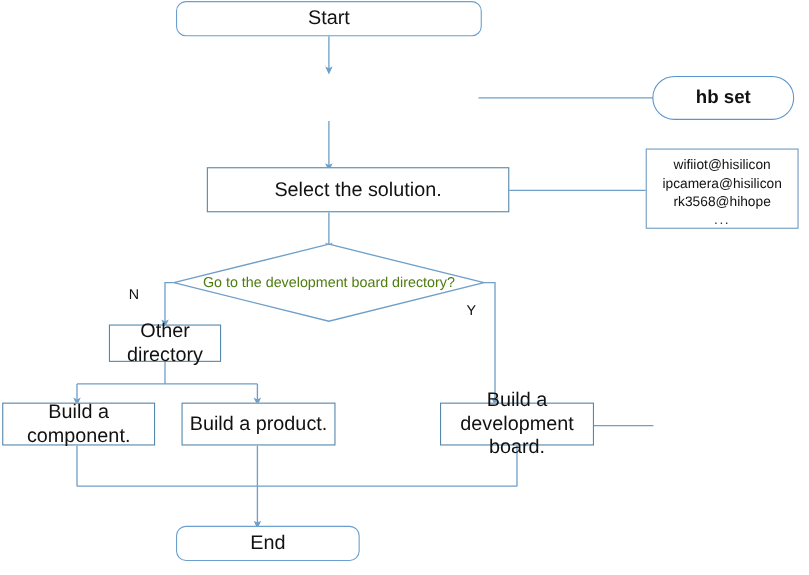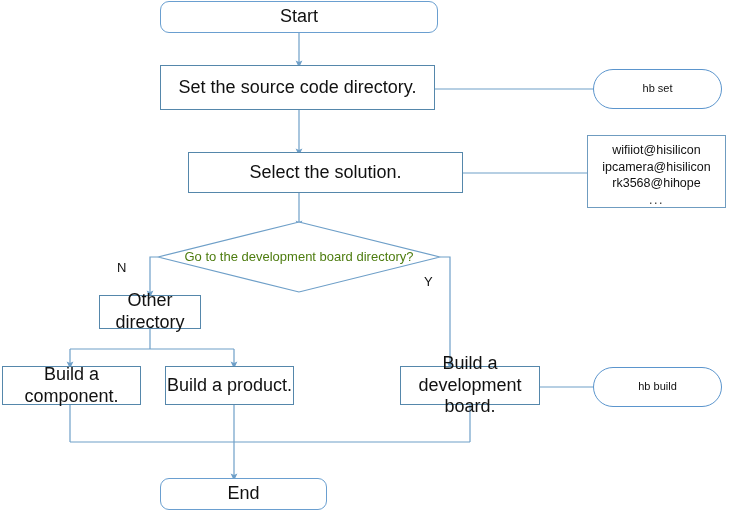--- a/index.html
+++ b/index.html
@@ -45,22 +45,22 @@
   }
 
   
   .terminator {
     border: 1.3px solid #6a9fd0;
     border-radius: 9px;
   }
   .capsule {
     border: 1.3px solid #5b95cd;
     border-radius: 22px;
-    font-weight: normal;
-    font-size: 11px;
+    font-weight: bold;
+    font-size: 17px;
   }
 
   
   .process {
     border: 1.2px solid #5587ab;
   }
 
   
   .note {
     border: 1.1px solid #6f9cc0;
@@ -142,23 +142,20 @@
     <path class="wire-line" d="M70,442 L470,442"></path>
     <path class="wire-line" d="M234,405 L234,442"></path>
 
     <path class="wire-line" marker-end="url(#arr)" d="M234,442 L234,477"></path>
   </svg>
 
   <div class="node terminator" style="left:160px; top:1px; width:278px; height:32px;">
     <span>Start</span>
   </div>
 
-  <div class="node process" style="left:160px; top:65px; width:275px; height:45px;">
-    <span>Set the source code directory.</span>
-  </div>
 
   <div class="node capsule" style="left:593px; top:69px; width:129px; height:40px;">
     <span>hb set</span>
   </div>
 
   <div class="node process" style="left:160px; top:152px; width:275px; height:41px;margin-left:28px;">
     <span>Select the solution.</span>
   </div>
 
   <div class="node note" style="left:587px; top:135px; width:139px; height:73px;">
@@ -184,29 +181,26 @@
   </div>
 
   <div class="node process" style="left:99px; top:295px; width:102px; height:34px;">
     <span>Other directory</span>
   </div>
 
   <div class="node process" style="left:2px; top:366px; width:139px; height:39px;">
     <span>Build a component.</span>
   </div>
 
-  <div class="node process" style="left:165px; top:366px; width:129px; height:39px;">
+  <div class="node process" style="left:165px; top:366px; width:140px; height:39px;">
     <span>Build a product.</span>
   </div>
 
   <div class="node process" style="left:400px; top:366px; width:140px; height:39px;">
     <span>Build a development board.</span>
   </div>
 
-  <div class="node capsule" style="left:593px; top:367px; width:129px; height:40px;">
-    <span>hb build</span>
-  </div>
 
   <div class="node terminator" style="left:160px; top:478px; width:167px; height:32px;">
     <span>End</span>
   </div>
 
 </div>
 
 </body></html>

